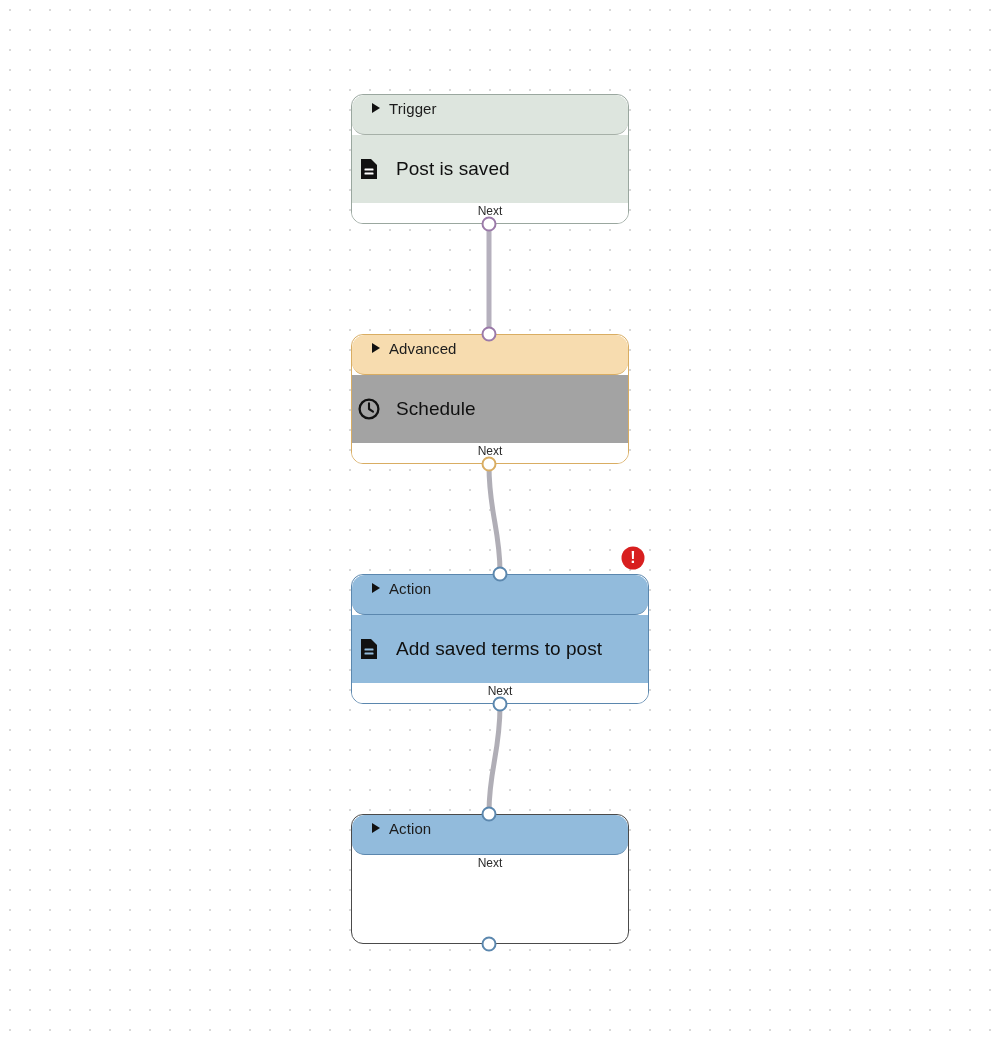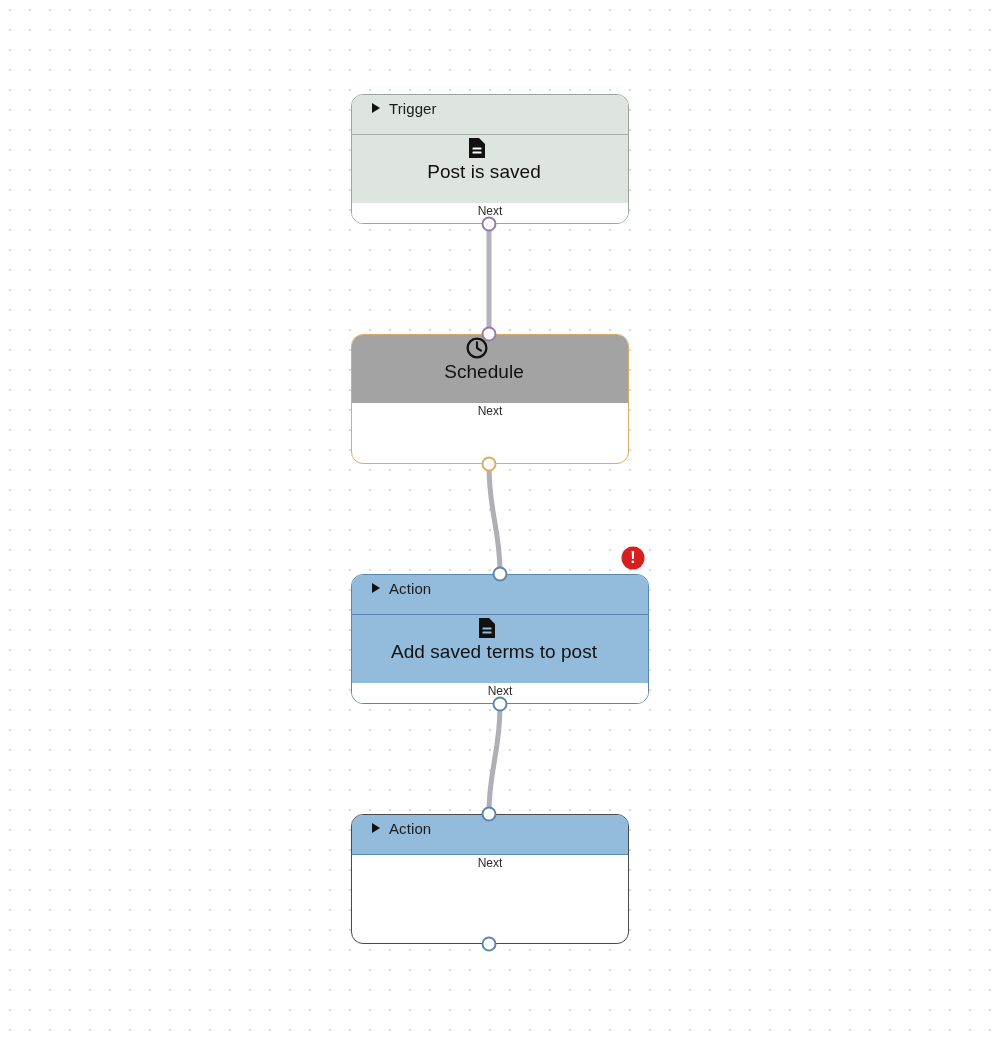--- a/index.html
+++ b/index.html
@@ -51,41 +51,41 @@
 
   .node-header {
     height: 40px;
     display: flex;
     align-items: center;
     padding: 0 0 13px 20px;
     font-size: 15px;
     color: #1c1c1c;
     letter-spacing: 0.1px;
     box-sizing: border-box;
+    border-radius: 13px;
   }
   .trigger  .node-header { background: #dde5de; border-bottom: 1.3px solid #a6b0a8; }
   .advanced .node-header { background: #f7dcaf; border-bottom: 1.3px solid #d9ad62; }
   .action   .node-header { background: #92bbdc; border-bottom: 1.3px solid #5b87ae; }
 
   .caret {
     width: 0; height: 0;
     margin-right: 9px;
     border-left: 8px solid #111111;
     border-top: 5.5px solid transparent;
     border-bottom: 5.5px solid transparent;
     flex: 0 0 auto;
   }
 
   .node-body {
     height: 68px;
     display: flex;
     align-items: center;
     padding: 0 16px 0 4px;
     box-sizing: border-box;
-    flex-direction: column;
   }
   .trigger  .node-body { background: #dde5de; }
   .advanced .node-body { background: #a3a3a3; }
   .action   .node-body { background: #92bbdc; }
 
   .node-icon {
     width: 26px; height: 26px;
     flex: 0 0 auto;
     margin-right: 14px;
     display: flex;
@@ -168,20 +168,24 @@
           <rect x="7.5" y="11.5" width="9" height="2" rx="0.6" fill="#ffffff"></rect>
           <rect x="7.5" y="15.5" width="9" height="2" rx="0.6" fill="#ffffff"></rect>
         </svg>
       </span>
       <span class="node-title">Post is saved</span>
     </div>
     <div class="node-footer">Next</div>
   </div>
 
   <div class="node advanced" style="left:351px; top:334px; width:278px; height:130px;">
+    <div class="node-header">
+      <span class="caret"></span>
+      <span>Advanced</span>
+    </div>
     <div class="node-body">
       <span class="node-icon">
         <svg width="24" height="24" viewBox="0 0 24 24" xmlns="http://www.w3.org/2000/svg">
           <circle cx="12" cy="12" r="9.4" fill="none" stroke="#111111" stroke-width="2.3"></circle>
           <path d="M12 6.4 V12 L16 14.6" fill="none" stroke="#111111" stroke-width="2.1" stroke-linecap="round" stroke-linejoin="round"></path>
         </svg>
       </span>
       <span class="node-title">Schedule</span>
     </div>
     <div class="node-footer">Next</div>

